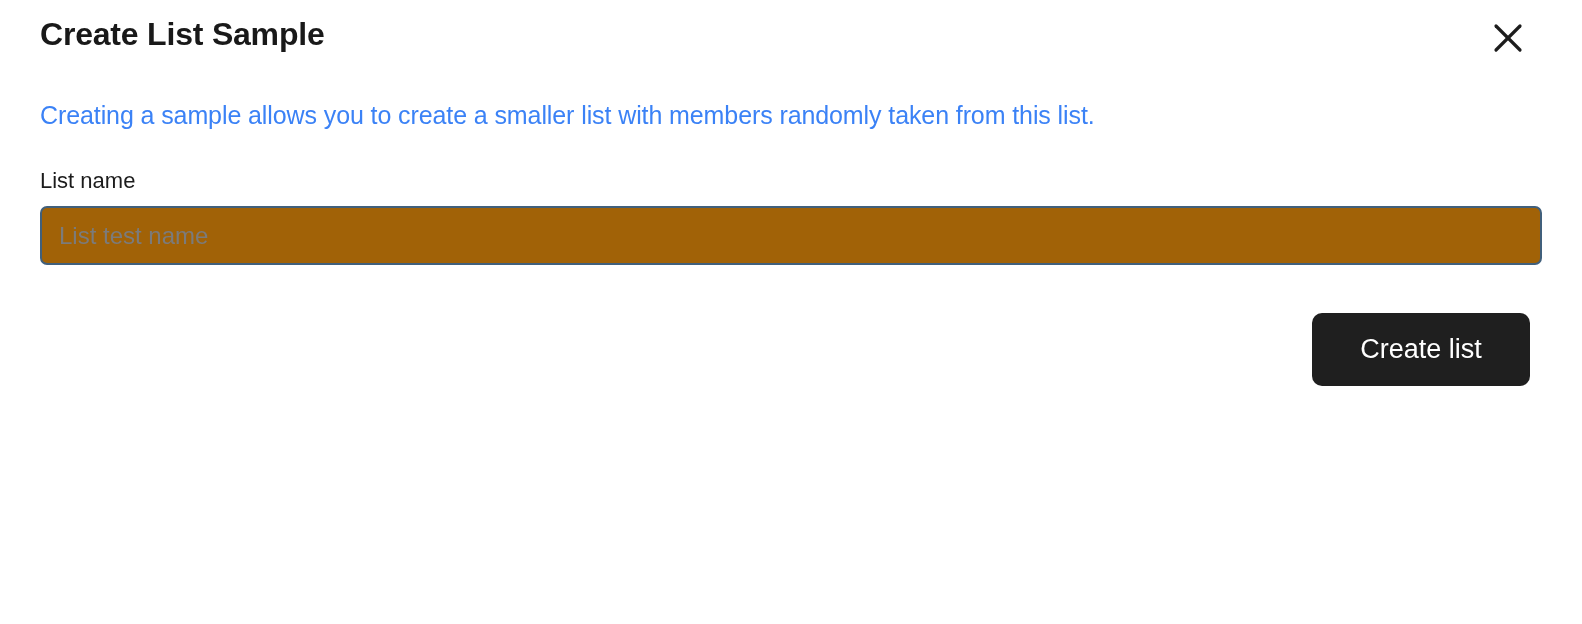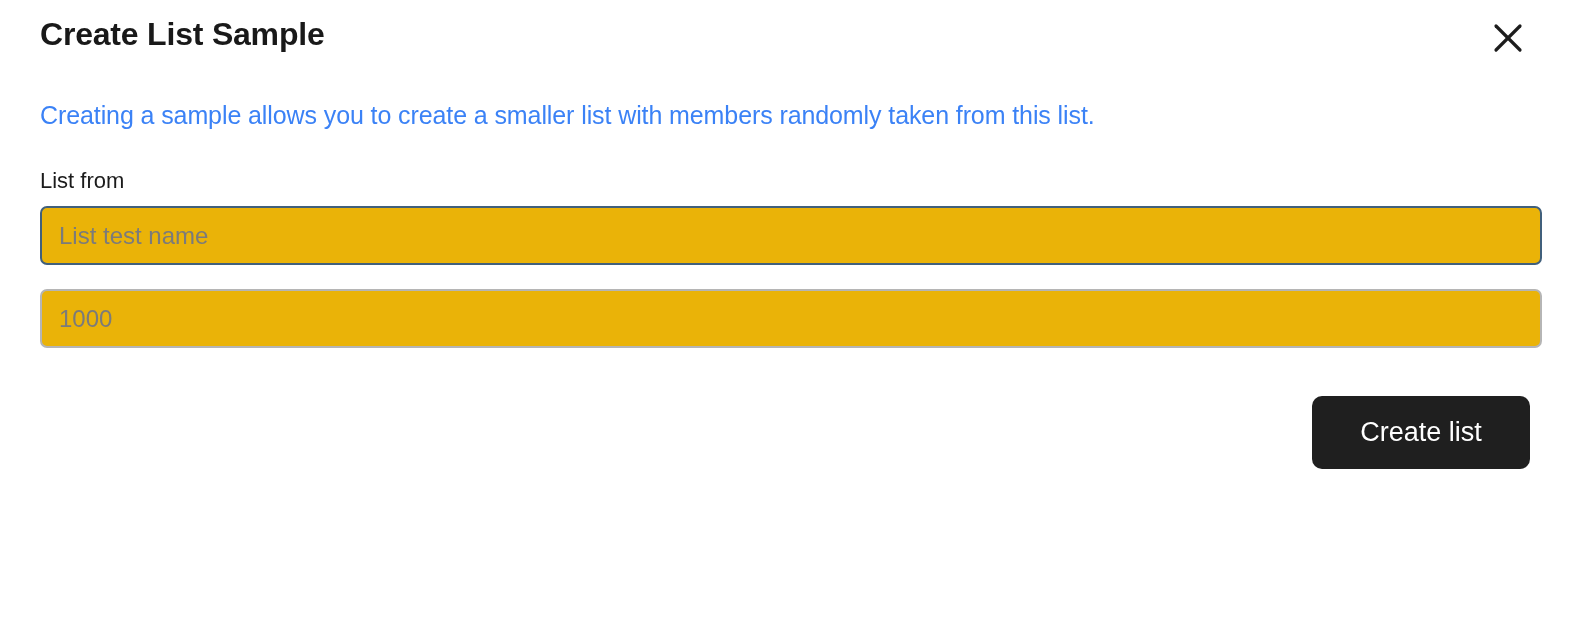--- a/index.html
+++ b/index.html
@@ -86,21 +86,21 @@
     margin-bottom: 11px;
   }
 
   .text-input {
     display: block;
     box-sizing: border-box;
     width: 1502px;
     height: 59px;
     border-radius: 7px;
     border: 2px solid #b5b5b5;
-    background: #eab308;
+    background: #a16207;
     font-family: "Liberation Sans", sans-serif;
     font-size: 24px;
     color: #1c1c1c;
     padding: 0 17px;
     outline: none;
   }
   .text-input::placeholder {
     color: #7b7b7b;
     opacity: 1;
   }
@@ -149,26 +149,25 @@
         </svg>
       </span>
     </button>
   </div>
 
   <p class="modal-description">Creating a sample allows you to create a smaller list with members randomly taken from this list.</p>
 
   <div class="form">
 
     <div class="field">
-      <label class="field-label">List from</label>
+      <label class="field-label">List name</label>
       <input class="text-input is-focused" type="text" placeholder="List test name" style="">
     </div>
 
     <div class="field">
-      <input class="text-input" type="text" placeholder="1000" style="">
     </div>
 
   </div>
 
   <div class="modal-footer">
     <button class="primary-button">Create list</button>
   </div>
 
 </div>
 

